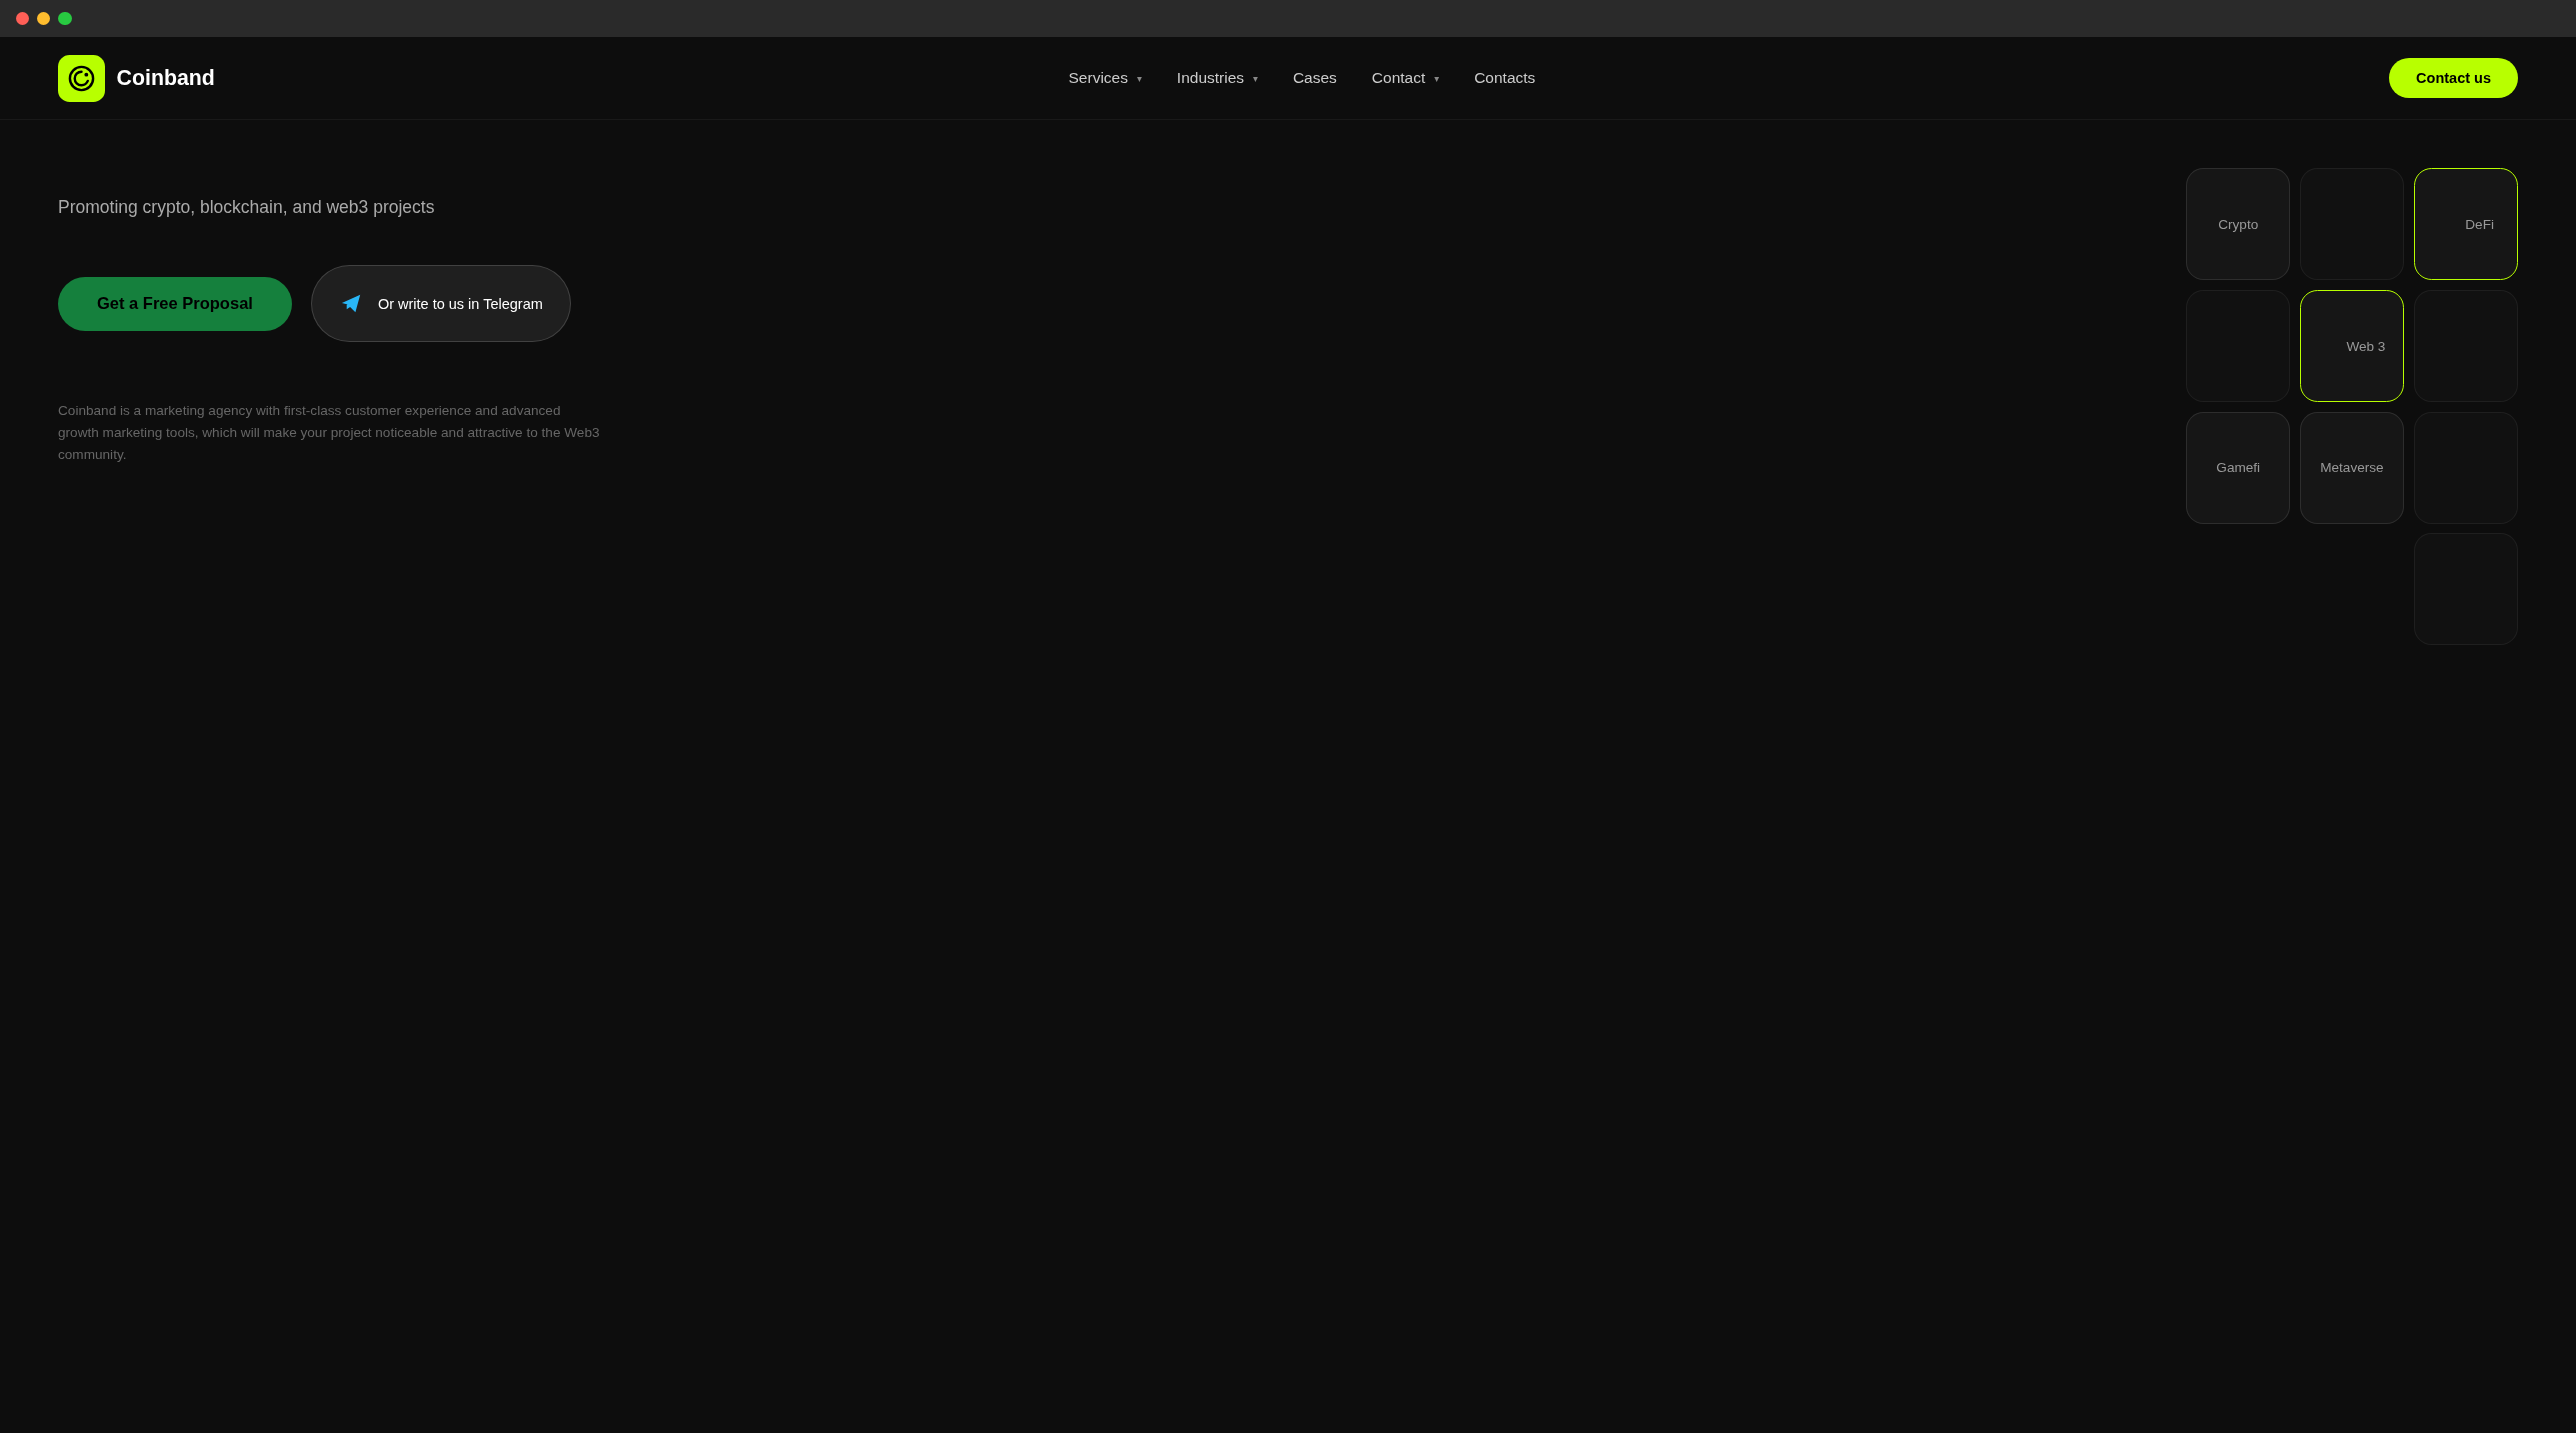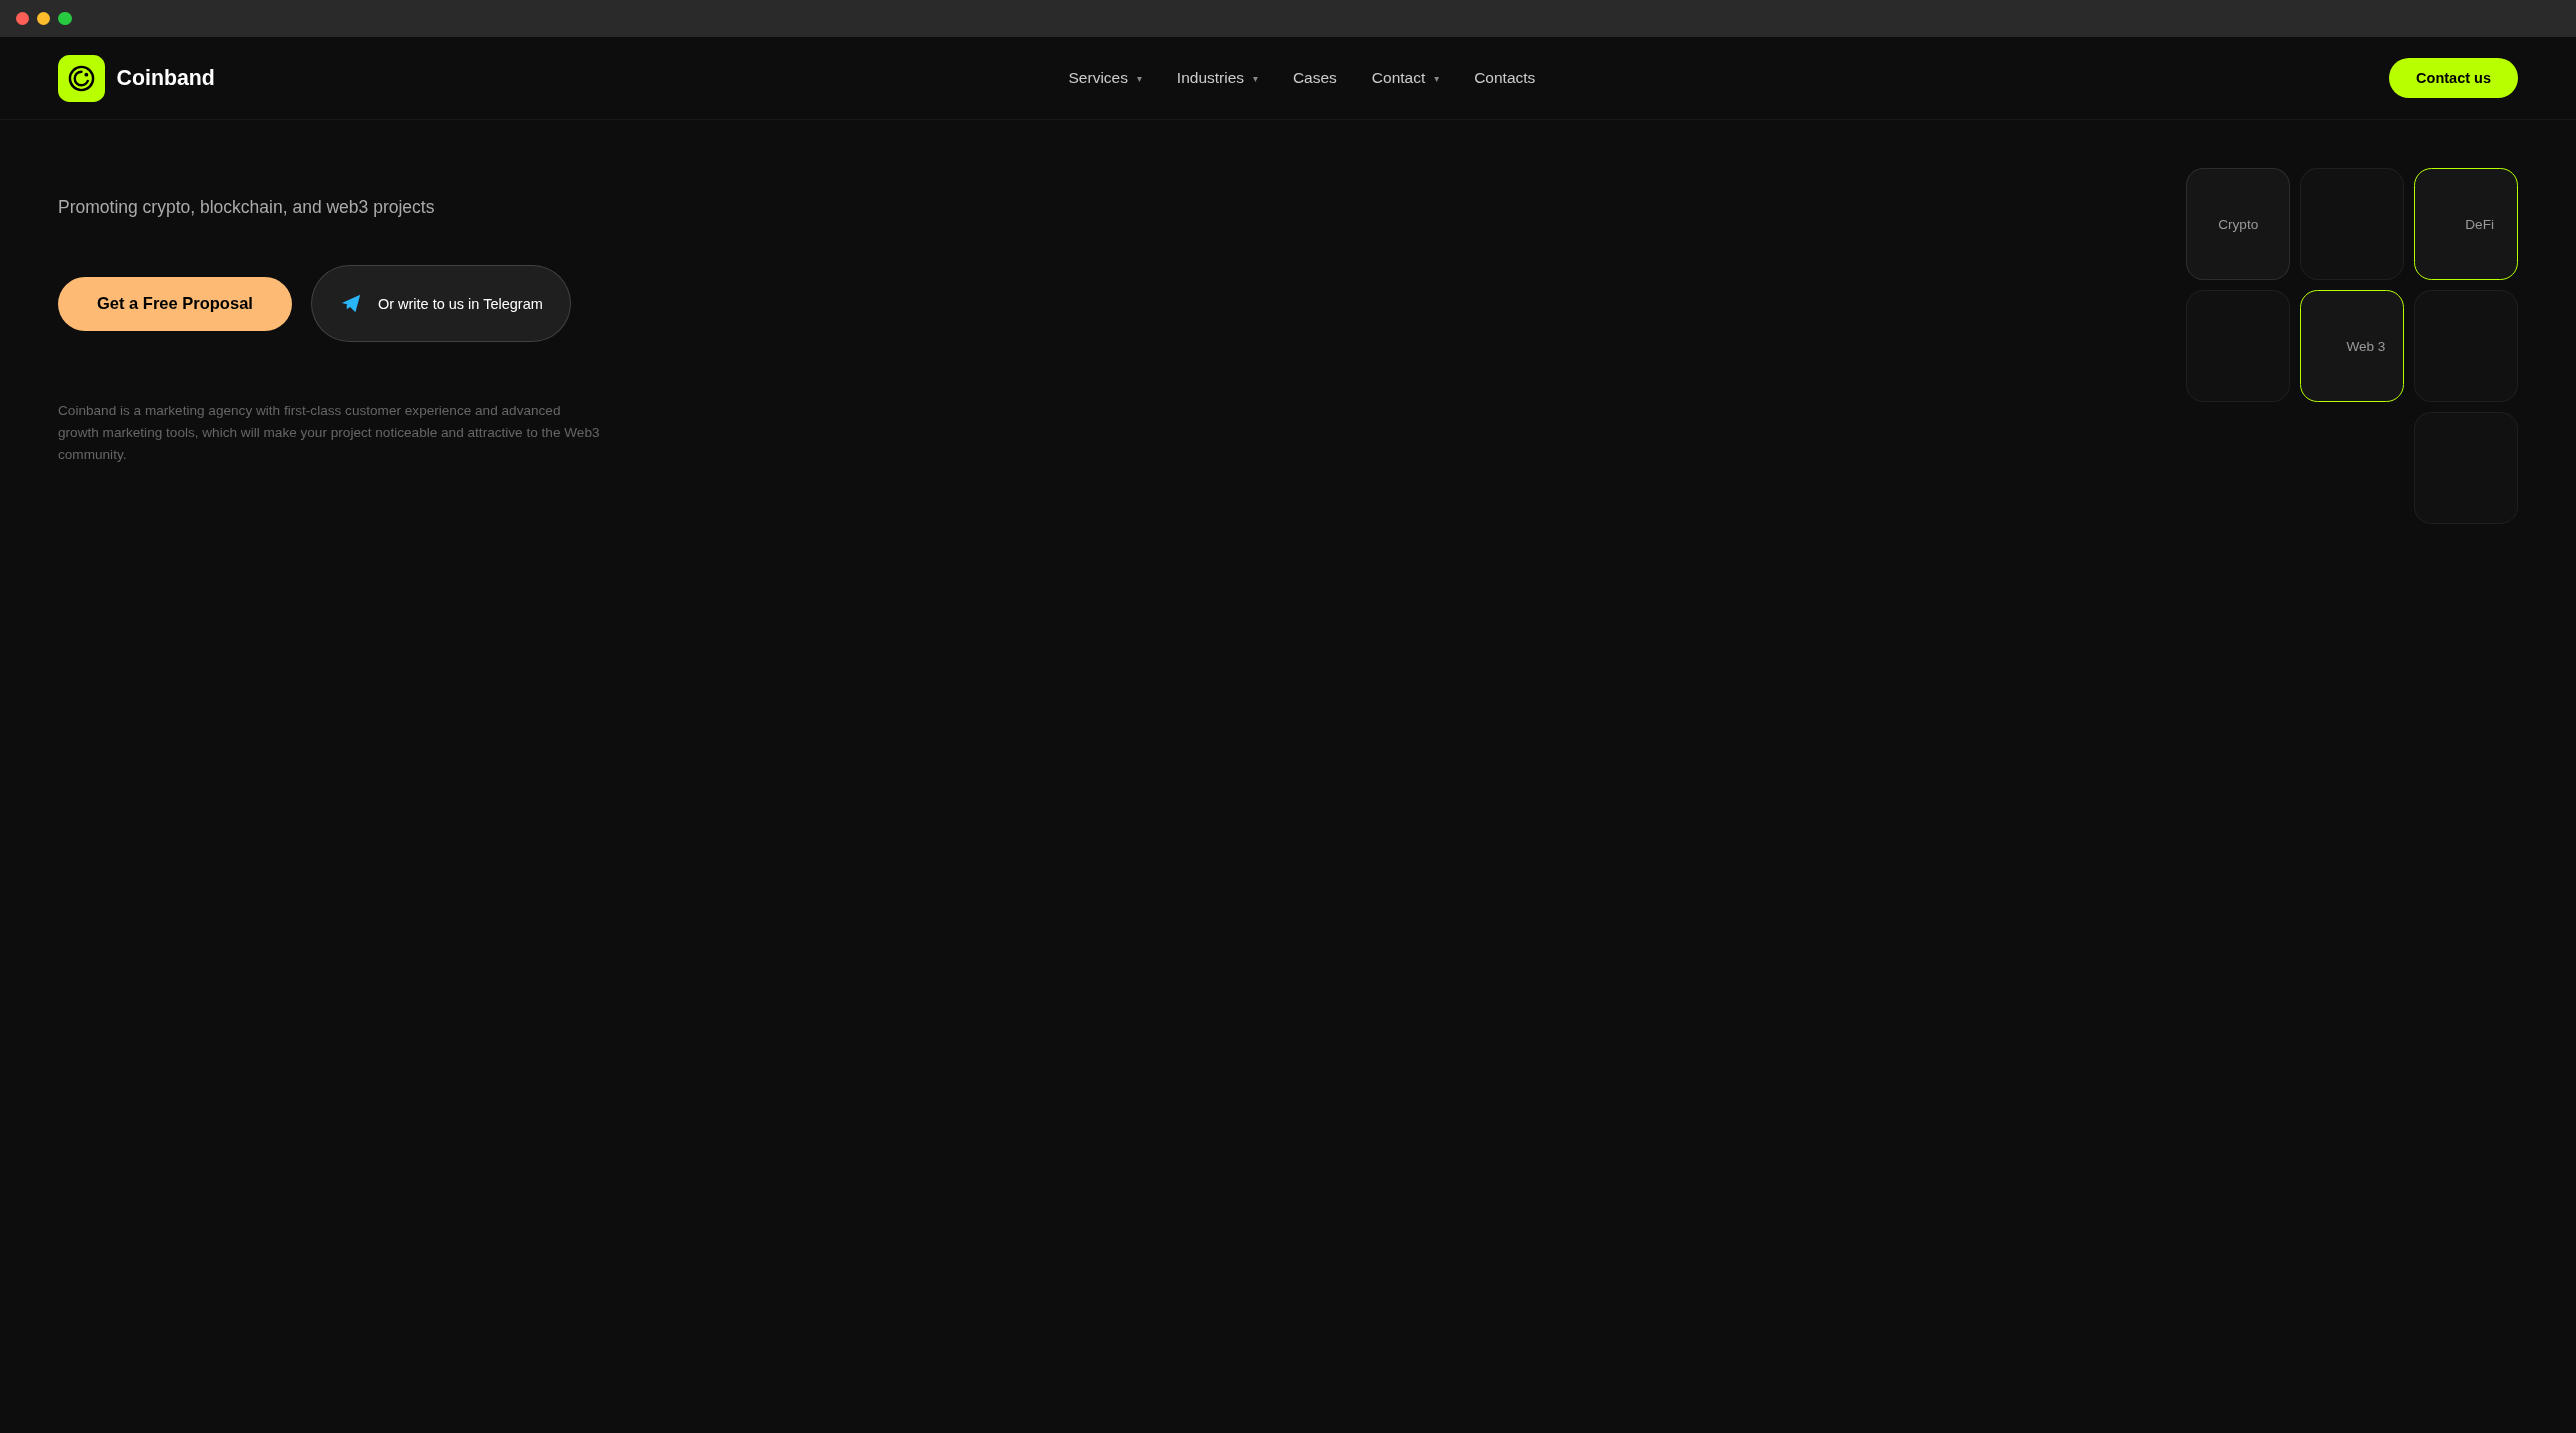--- a/index.html
+++ b/index.html
@@ -142,21 +142,21 @@
     }
 
     .hero-actions {
       display: flex;
       align-items: center;
       gap: 19.4px;
       margin-bottom: 58px;
     }
 
     .proposal-btn {
-      background: #fdba74;
+      background: #15803d;
       color: #000000;
       border: none;
       padding: 17.5px 39px;
       border-radius: 48px;
       font-size: 16.5px;
       font-weight: 700;
       cursor: pointer;
       white-space: nowrap;
     }
 
@@ -330,20 +330,30 @@
         <div class="industries-row">
           <div class="ind-card empty-card">
           </div>
           <div class="ind-card active-green">
             <span>Web 3</span>
           </div>
           <div class="ind-card empty-card">
           </div>
         </div>
 
+        <div class="industries-row">
+          <div class="ind-card">
+            <span>Gamefi</span>
+          </div>
+          <div class="ind-card">
+            <span>Metaverse</span>
+          </div>
+          <div class="ind-card empty-card">
+          </div>
+        </div>
 
         <div class="industries-row" style="justify-content: flex-end;">
           <div class="ind-card empty-card" style="margin-right: 0;">
           </div>
         </div>
 
       </div>
     </div>
 
   </div>

